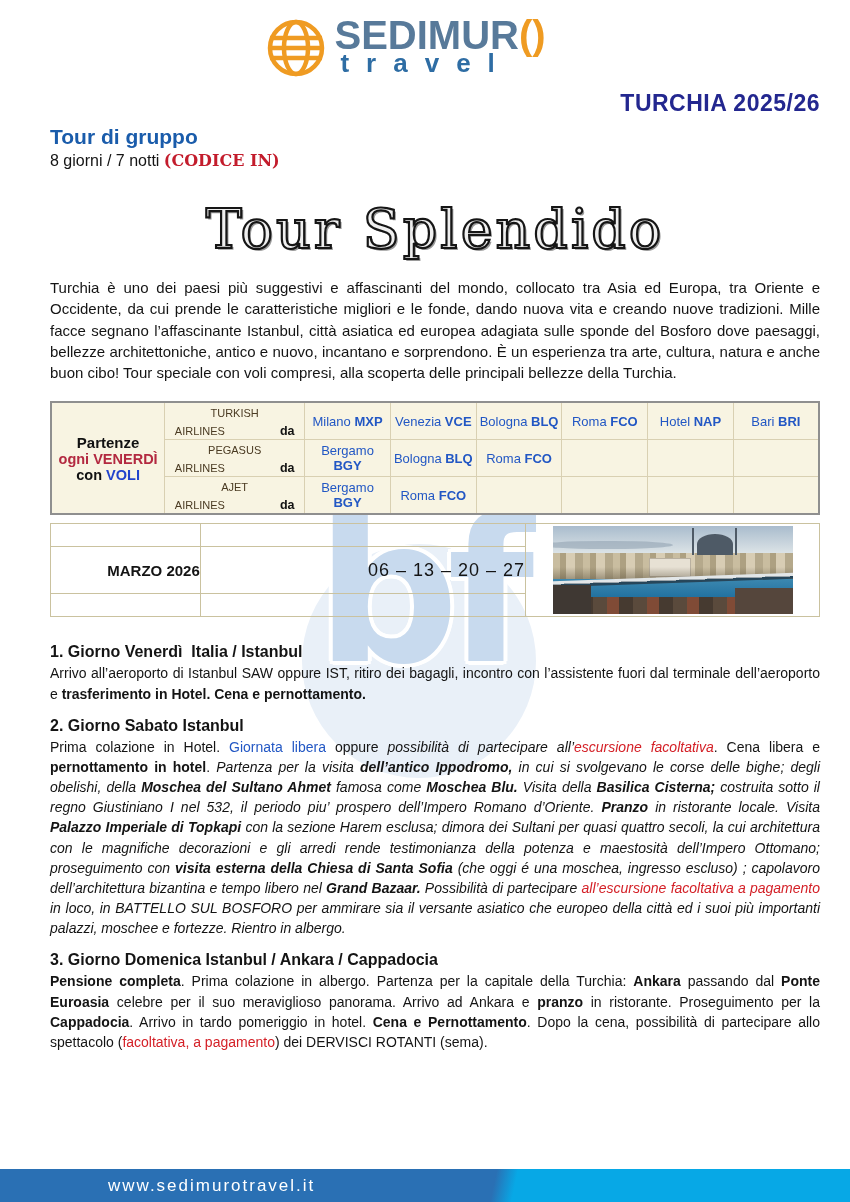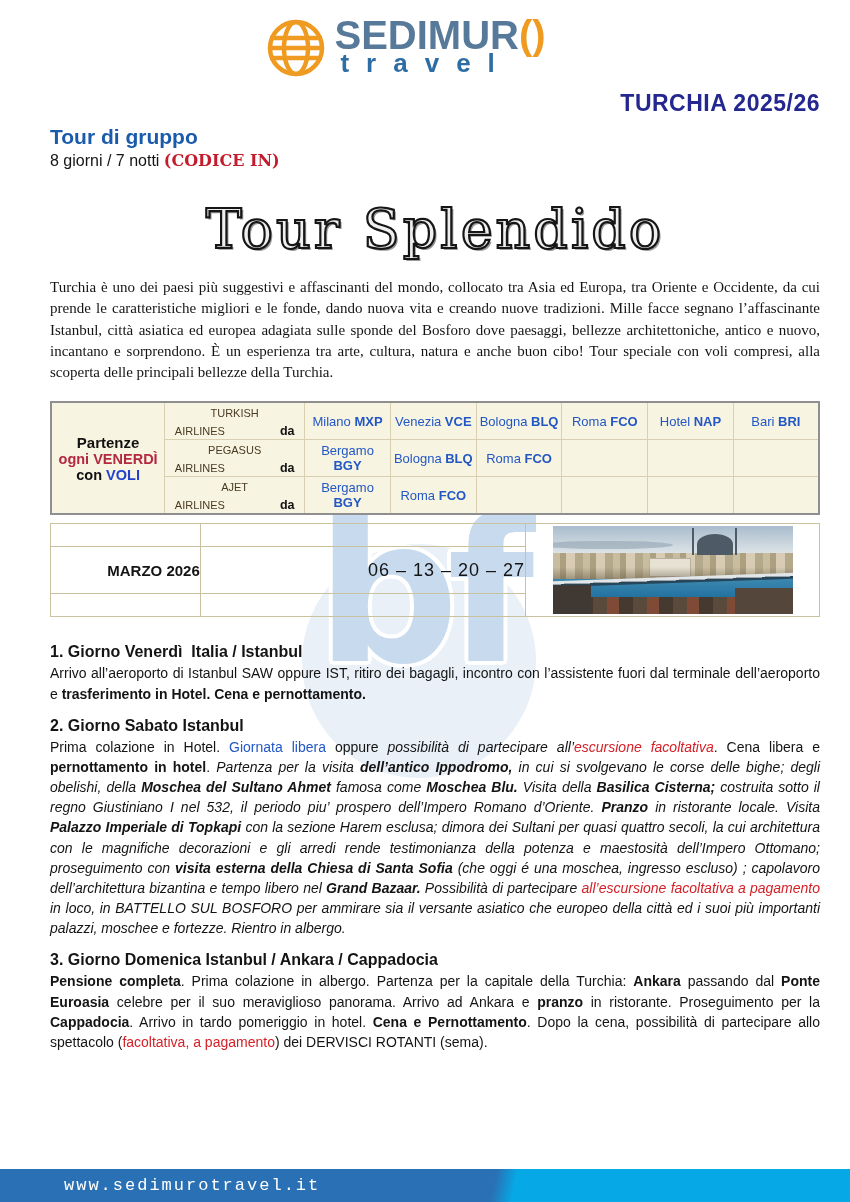--- a/index.html
+++ b/index.html
@@ -37,21 +37,21 @@
 
   .season-title{text-align:right;font-size:23px;font-weight:bold;color:var(--navy);margin-top:6px;letter-spacing:0.5px;}
 
   .group-title{font-size:21px;font-weight:bold;color:var(--blue-head);margin-top:8px;}
   .duration-line{font-size:16px;margin-top:2px;}
   .codice{font-family:"DejaVu Serif",serif;font-weight:bold;color:#c31c2c;}
 
   .main-title{margin-top:28px;text-align:center;font-family:"DejaVu Serif",serif;font-size:54px;letter-spacing:3px;
     color:#efefef;-webkit-text-stroke:2.2px #161616;text-shadow:0 0 1px #161616,2px 2px 0 #9a9a9a;}
 
-  .intro{margin-top:16px;font-size:15px;line-height:1.42;text-align:justify;font-family:Liberation Serif, serif;}
+  .intro{margin-top:16px;font-size:15px;line-height:1.42;text-align:justify;}
 
   
   table{border-collapse:collapse;}
   .dep-table{width:770px;margin-top:18px;background:var(--cream);border:2px solid var(--gray-border);}
   .dep-table td{border:1px solid var(--tan-border);height:33px;text-align:center;vertical-align:middle;padding:0 2px;}
   .partenze-cell{width:114px;}
   .pt-l1{font-weight:bold;font-size:15px;color:#111;}
   .pt-l2{font-weight:bold;font-size:14.5px;color:var(--crimson);}
   .pt-l3{font-weight:bold;font-size:14.5px;color:#111;}
   .pt-voli{color:#2244cc;}
@@ -97,21 +97,21 @@
   .seg-b{font-weight:bold;}
   .seg-i{font-style:italic;}
   .seg-bi{font-weight:bold;font-style:italic;}
   .seg-blue{color:var(--link);}
   .seg-red{color:var(--red);}
   .seg-redi{color:var(--red);font-style:italic;margin-top:24px;}
 
   
   .footer{position:absolute;z-index:2;left:0;right:0;bottom:0;height:33px;
     background:linear-gradient(102deg,#2a70b4 0 58%,#07a8e6 60.5% 100%);}
-  .footer-url{color:#fff;font-family:Liberation Mono, monospace;font-size:17px;letter-spacing:2px;line-height:33px;padding-left:64px;}
+  .footer-url{color:#fff;font-family:Liberation Sans, sans-serif;font-size:17px;letter-spacing:2px;line-height:33px;padding-left:108px;}
 </style>
 </head>
 <body>
 
 <div class="page">
 
   <div class="watermark">
     <div class="wm-circle"></div>
     <div class="wm-text">bf</div>
   </div>

